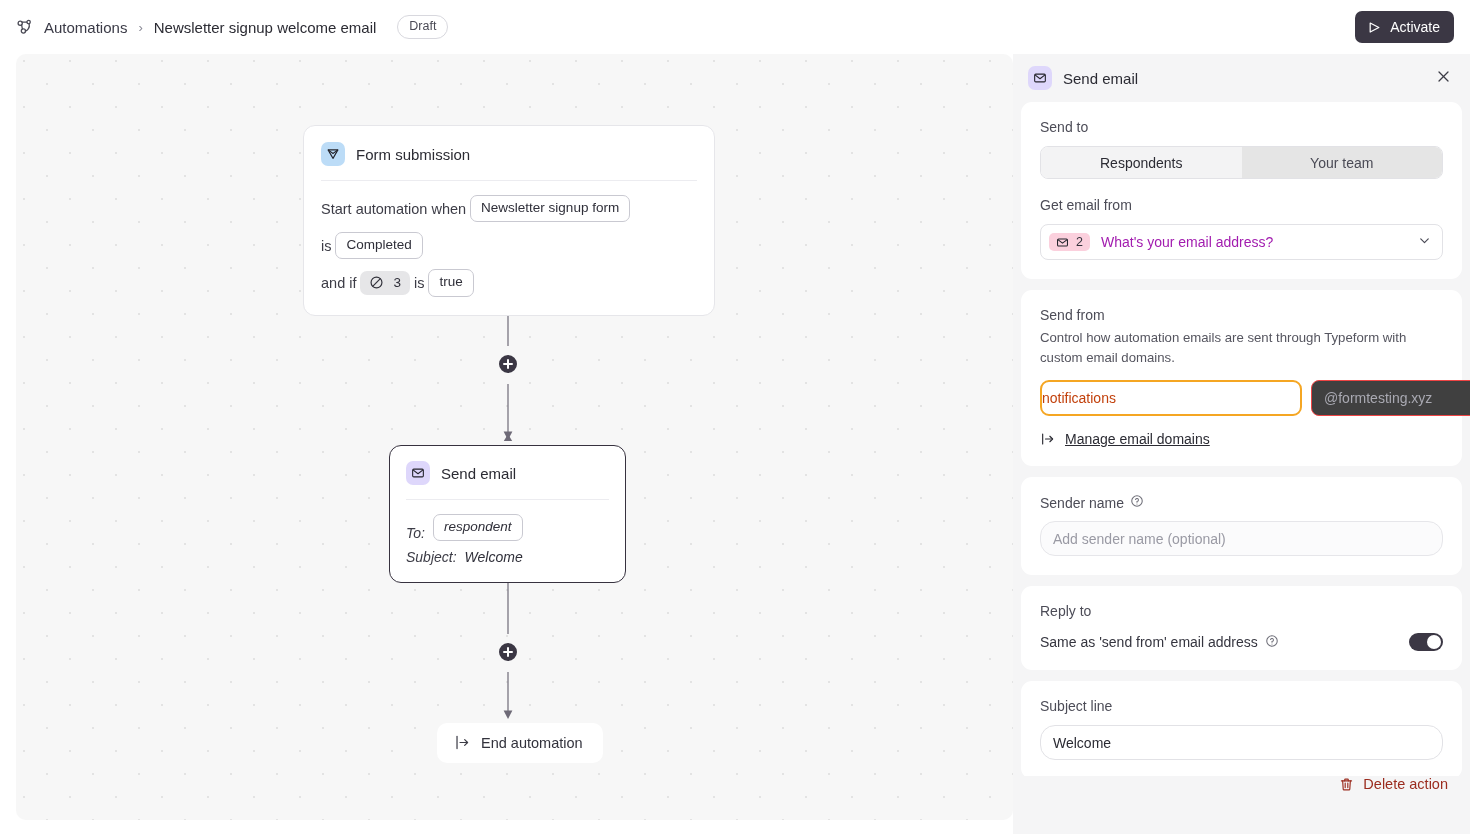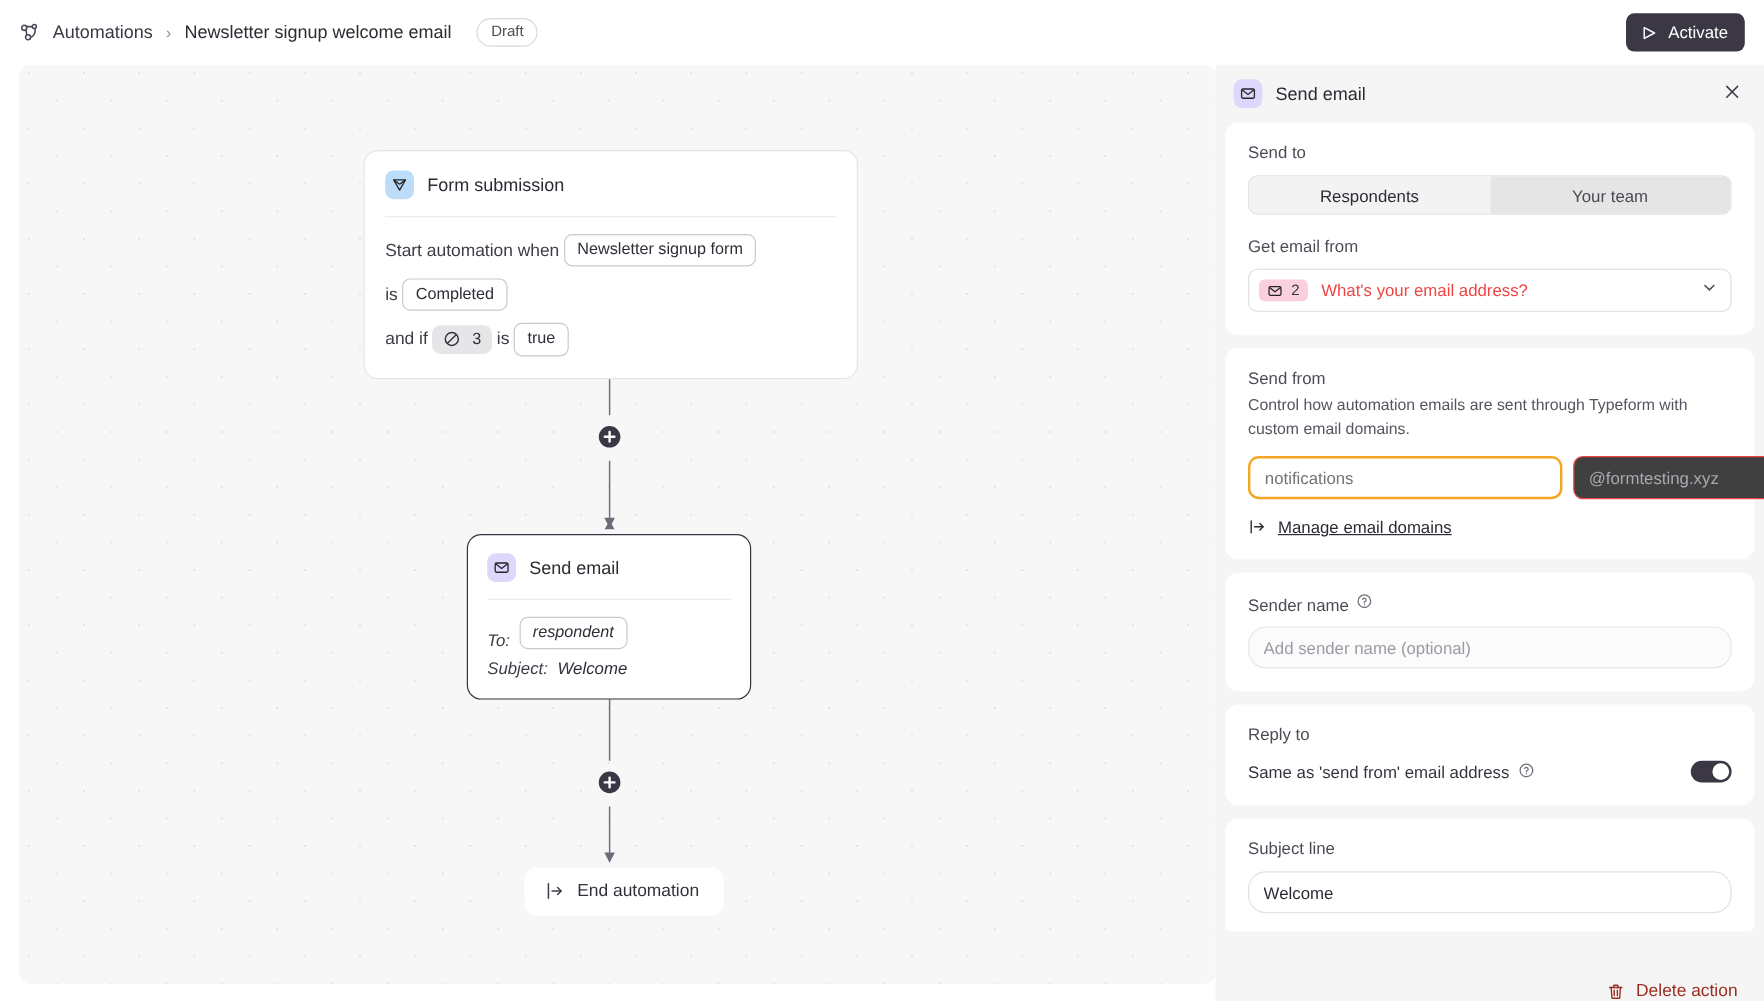--- a/index.html
+++ b/index.html
@@ -241,34 +241,34 @@
   .pink-badge {
     display: flex; align-items: center; gap: 7px;
     background: #fbd0dd;
     border-radius: 5px;
     padding: 2px 7px;
     font-size: 12.5px; color: #33333c;
     flex: none;
   }
   .pink-badge svg { display: block; }
   .select-text {
-    font-size: 14px; color: #ef4444;
+    font-size: 14px; color: #a21caf;
     margin-left: 11px; flex: 1;
     white-space: nowrap; overflow: hidden; text-overflow: ellipsis;
   }
 
   .domain-row { display: flex; gap: 9px; align-items: center; }
   .domain-input {
     flex: none; width: 262px; height: 36px;
     border: 2.4px solid #f5a623;
     border-radius: 9px;
     background: #ffffff;
     font-family: "Liberation Sans", sans-serif;
-    font-size: 14px; color: #737373;
-    padding: 0 12px;
+    font-size: 14px; color: #c2410c;
+    padding: 0 0;
     outline: none;
   }
   .domain-suffix {
     flex: none; width: 168px; height: 36px;
     border: 1px solid #ef4444;
     border-radius: 8px;
     background: #404040;
     display: flex; align-items: center;
     padding: 0 12px;
     font-size: 14px; color: #a9a9b2;
@@ -313,21 +313,21 @@
   .toggle .knob {
     position: absolute; right: 2px; top: 2px;
     width: 14px; height: 14px; border-radius: 50%;
     background: #ffffff;
   }
 
   .panel-footer {
     position: absolute; left: 0; bottom: 0;
     width: 457px; height: 58px;
     background: #f5f5f6;
-    display: flex; align-items: flex-end; justify-content: flex-end;
+    display: flex; align-items: flex-start; justify-content: flex-end;
     padding-right: 22px;
   }
   .delete-btn {
     display: flex; align-items: center; gap: 9px;
     background: transparent; border: none;
     font-family: "Liberation Sans", sans-serif;
     font-size: 14.5px; color: #9b2c1f;
     cursor: pointer; padding: 0;
   }
   .delete-btn svg { display: block; }

